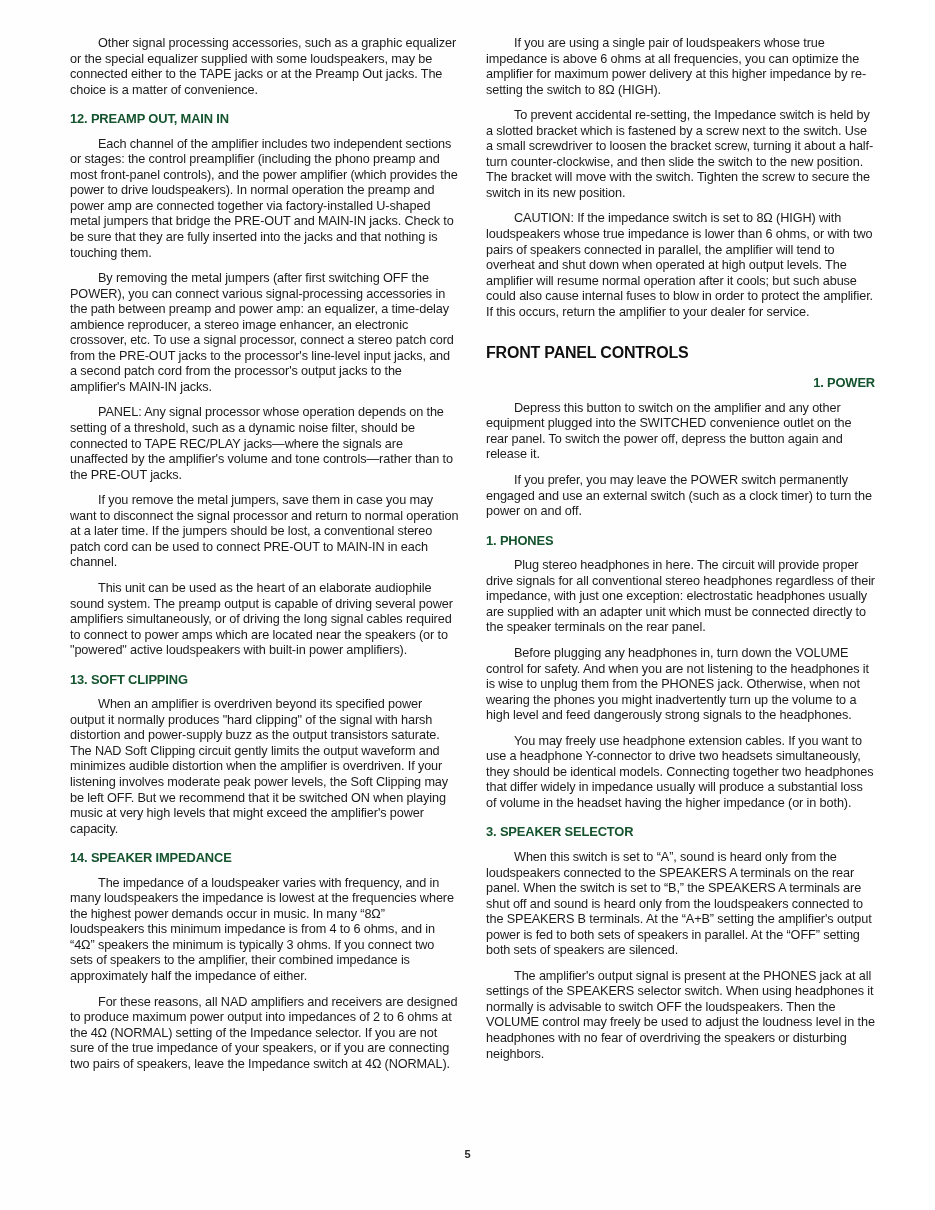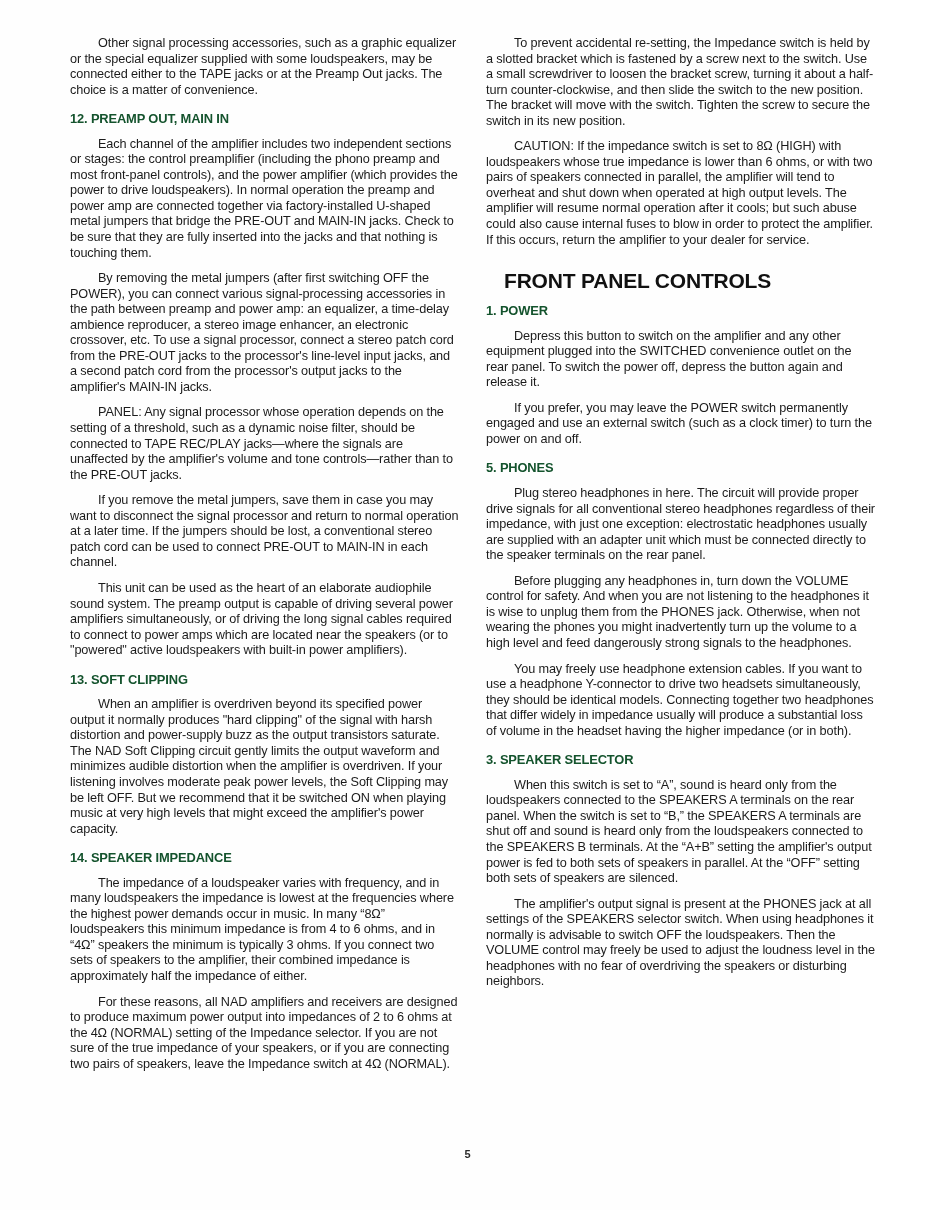--- a/index.html
+++ b/index.html
@@ -51,26 +51,27 @@
   h3.sec {
     font-size: 12.9px;
     line-height: 15.55px;
     font-weight: bold;
     margin: 13px 0 0 0;
     letter-spacing: -0.15px;
     color: #14532d;
   }
   h3.sec.tight {
     margin-top: 12px;
+    text-align: right;
   }
   h2.major {
-    font-size: 21px;
+    font-size: 16px;
     line-height: 21px;
     font-weight: bold;
-    margin: 22px 0 9px 18px;
+    margin: 22px 0 9px 0;
     letter-spacing: -0.2px;
     color: #111;
   }
   .lead {
     font-weight: normal;
   }
   .pagenum {
     position: absolute;
     left: 0;
     top: 1148px;
@@ -94,27 +95,28 @@
         <p class="gap"><span class="lead">PANEL:</span><span> Any signal processor whose operation depends on the setting of a threshold, such as a dynamic noise filter, should be connected to TAPE REC/PLAY jacks—where the signals are unaffected by the amplifier's volume and tone controls—rather than to the PRE-OUT jacks.</span></p>
         <p class="gap">If you remove the metal jumpers, save them in case you may want to disconnect the signal processor and return to normal operation at a later time. If the jumpers should be lost, a conventional stereo patch cord can be used to connect PRE-OUT to MAIN-IN in each channel.</p>
         <p class="gap">This unit can be used as the heart of an elaborate audiophile sound system. The preamp output is capable of driving several power amplifiers simultaneously, or of driving the long signal cables required to connect to power amps which are located near the speakers (or to "powered" active loudspeakers with built-in power amplifiers).</p>
         <h3 class="sec">13. SOFT CLIPPING</h3>
         <p class="gap">When an amplifier is overdriven beyond its specified power output it normally produces "hard clipping" of the signal with harsh distortion and power-supply buzz as the output transistors saturate. The NAD Soft Clipping circuit gently limits the output waveform and minimizes audible distortion when the amplifier is overdriven. If your listening involves moderate peak power levels, the Soft Clipping may be left OFF. But we recommend that it be switched ON when playing music at very high levels that might exceed the amplifier's power capacity.</p>
         <h3 class="sec">14. SPEAKER IMPEDANCE</h3>
         <p class="gap">The impedance of a loudspeaker varies with frequency, and in many loudspeakers the impedance is lowest at the frequencies where the highest power demands occur in music. In many “8Ω” loudspeakers this minimum impedance is from 4 to 6 ohms, and in “4Ω” speakers the minimum is typically 3 ohms. If you connect two sets of speakers to the amplifier, their combined impedance is approximately half the impedance of either.</p>
         <p class="gap">For these reasons, all NAD amplifiers and receivers are designed to produce maximum power output into impedances of 2 to 6 ohms at the 4Ω (NORMAL) setting of the Impedance selector. If you are not sure of the true impedance of your speakers, or if you are connecting two pairs of speakers, leave the Impedance switch at 4Ω (NORMAL).</p>
       </div>
     <div class="col" id="right-col">
+        <p class="gap">If you are using a single pair of loudspeakers whose true impedance is above 6 ohms at all frequencies, you can optimize the amplifier for maximum power delivery at this higher impedance by re-setting the switch to 8Ω (HIGH).</p>
         <p class="gap">To prevent accidental re-setting, the Impedance switch is held by a slotted bracket which is fastened by a screw next to the switch. Use a small screwdriver to loosen the bracket screw, turning it about a half-turn counter-clockwise, and then slide the switch to the new position. The bracket will move with the switch. Tighten the screw to secure the switch in its new position.</p>
         <p class="gap"><span class="lead">CAUTION:</span><span> If the impedance switch is set to 8Ω (HIGH) with loudspeakers whose true impedance is lower than 6 ohms, or with two pairs of speakers connected in parallel, the amplifier will tend to overheat and shut down when operated at high output levels. The amplifier will resume normal operation after it cools; but such abuse could also cause internal fuses to blow in order to protect the amplifier. If this occurs, return the amplifier to your dealer for service.</span></p>
         <h2 class="major">FRONT PANEL CONTROLS</h2>
         <h3 class="sec tight">1. POWER</h3>
         <p class="gap">Depress this button to switch on the amplifier and any other equipment plugged into the SWITCHED convenience outlet on the rear panel. To switch the power off, depress the button again and release it.</p>
         <p class="gap">If you prefer, you may leave the POWER switch permanently engaged and use an external switch (such as a clock timer) to turn the power on and off.</p>
-        <h3 class="sec">5. PHONES</h3>
+        <h3 class="sec">1. PHONES</h3>
         <p class="gap">Plug stereo headphones in here. The circuit will provide proper drive signals for all conventional stereo headphones regardless of their impedance, with just one exception: electrostatic headphones usually are supplied with an adapter unit which must be connected directly to the speaker terminals on the rear panel.</p>
         <p class="gap">Before plugging any headphones in, turn down the VOLUME control for safety. And when you are not listening to the headphones it is wise to unplug them from the PHONES jack. Otherwise, when not wearing the phones you might inadvertently turn up the volume to a high level and feed dangerously strong signals to the headphones.</p>
         <p class="gap">You may freely use headphone extension cables. If you want to use a headphone Y-connector to drive two headsets simultaneously, they should be identical models. Connecting together two headphones that differ widely in impedance usually will produce a substantial loss of volume in the headset having the higher impedance (or in both).</p>
         <h3 class="sec">3. SPEAKER SELECTOR</h3>
         <p class="gap">When this switch is set to “A”, sound is heard only from the loudspeakers connected to the SPEAKERS A terminals on the rear panel. When the switch is set to “B,” the SPEAKERS A terminals are shut off and sound is heard only from the loudspeakers connected to the SPEAKERS B terminals. At the “A+B” setting the amplifier's output power is fed to both sets of speakers in parallel. At the “OFF” setting both sets of speakers are silenced.</p>
         <p class="gap">The amplifier's output signal is present at the PHONES jack at all settings of the SPEAKERS selector switch. When using headphones it normally is advisable to switch OFF the loudspeakers. Then the VOLUME control may freely be used to adjust the loudness level in the headphones with no fear of overdriving the speakers or disturbing neighbors.</p>
       </div>
   </div>
   <div class="pagenum">5</div>
 </div>

